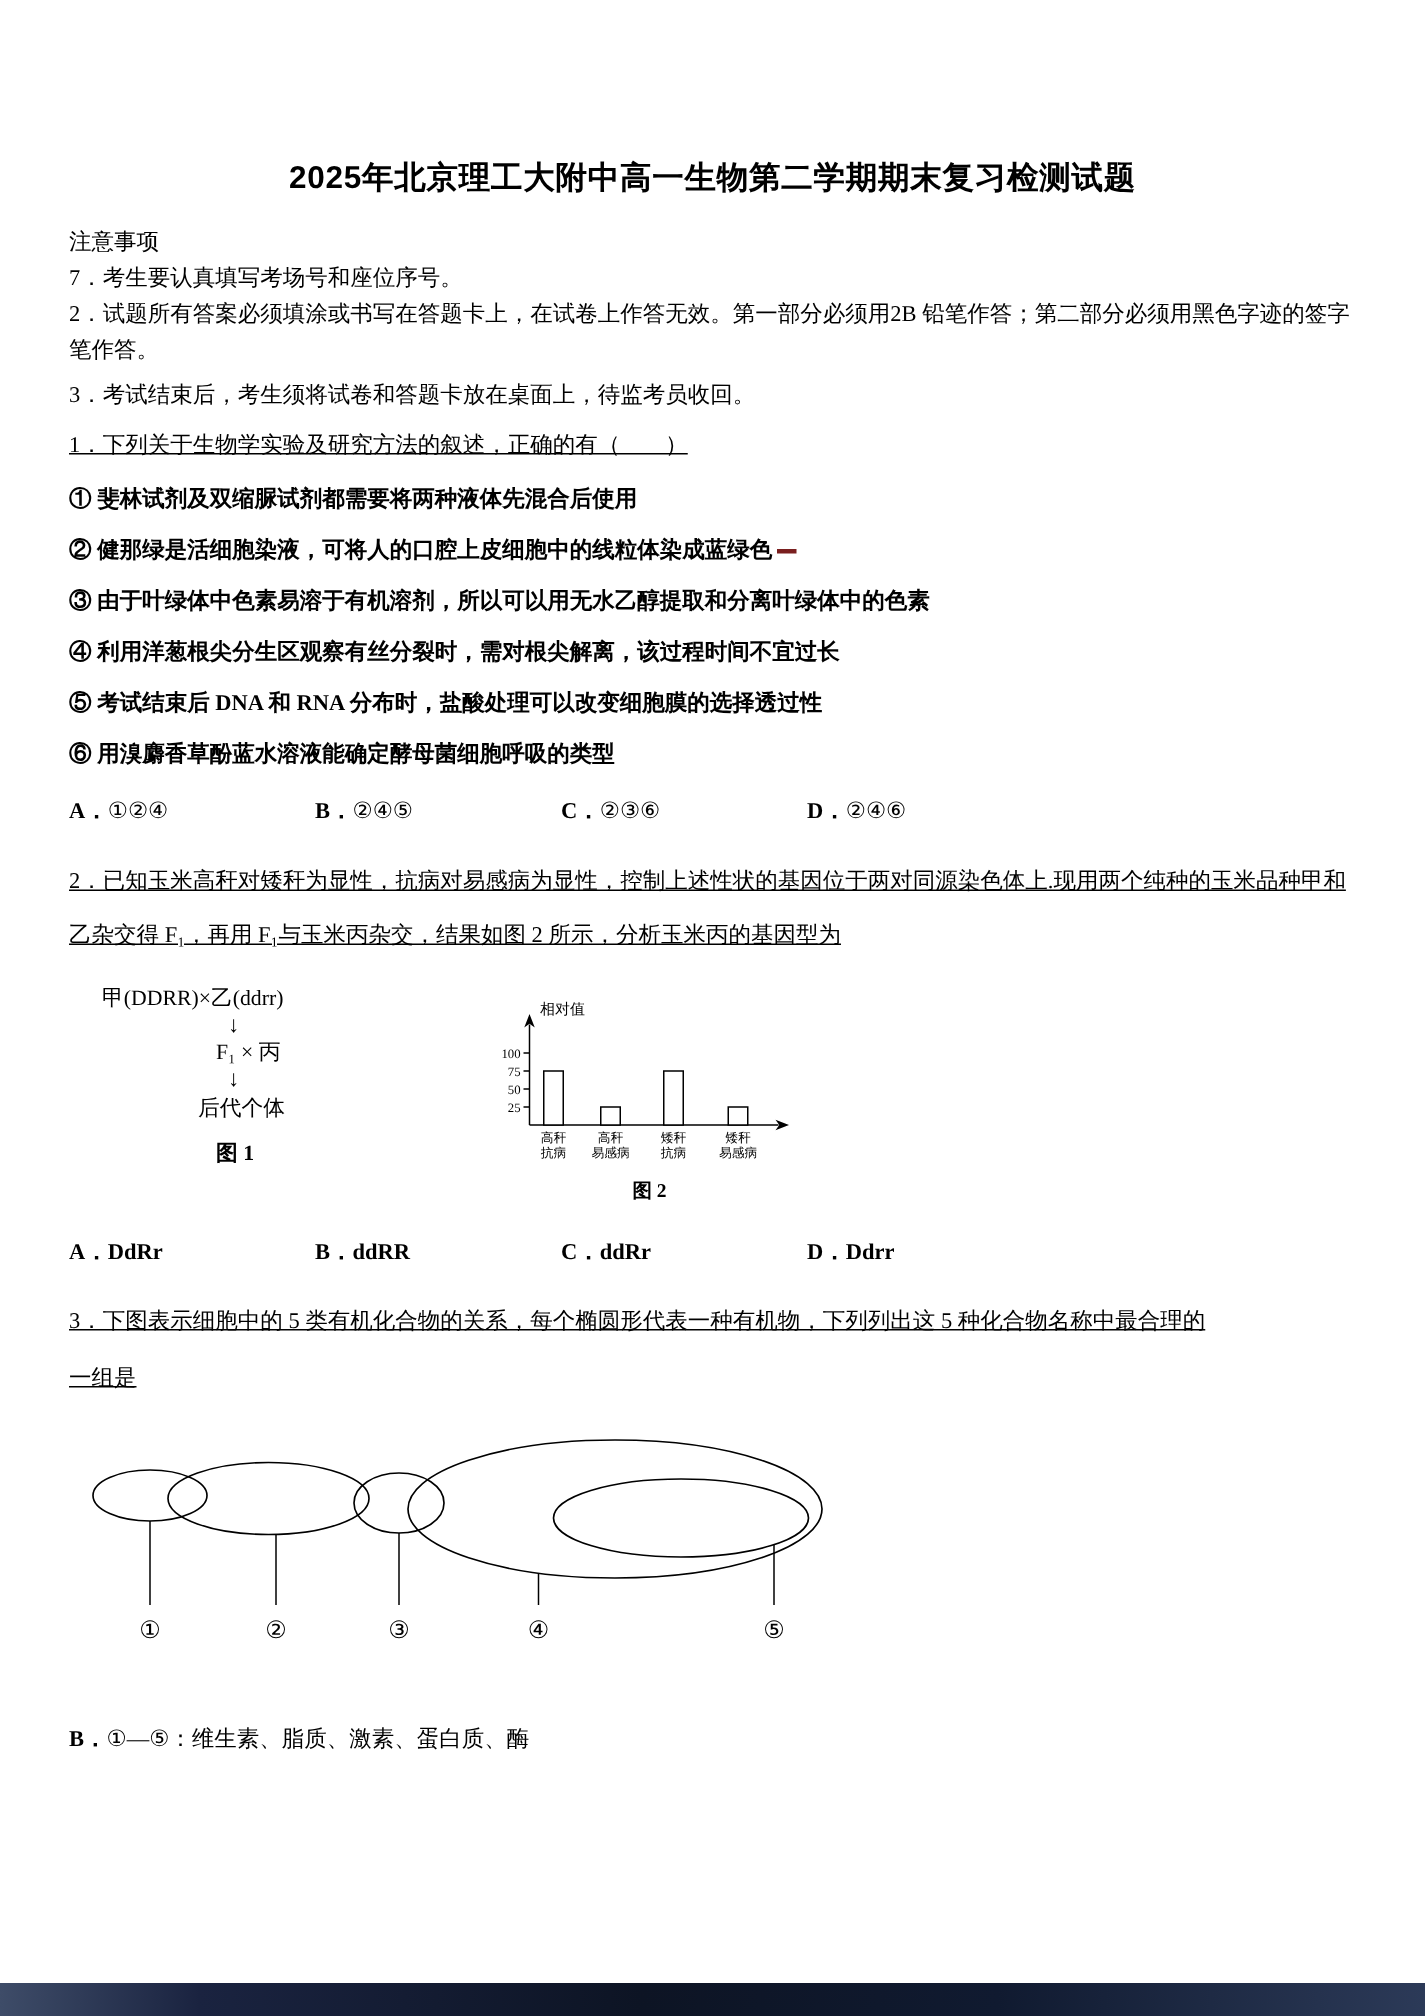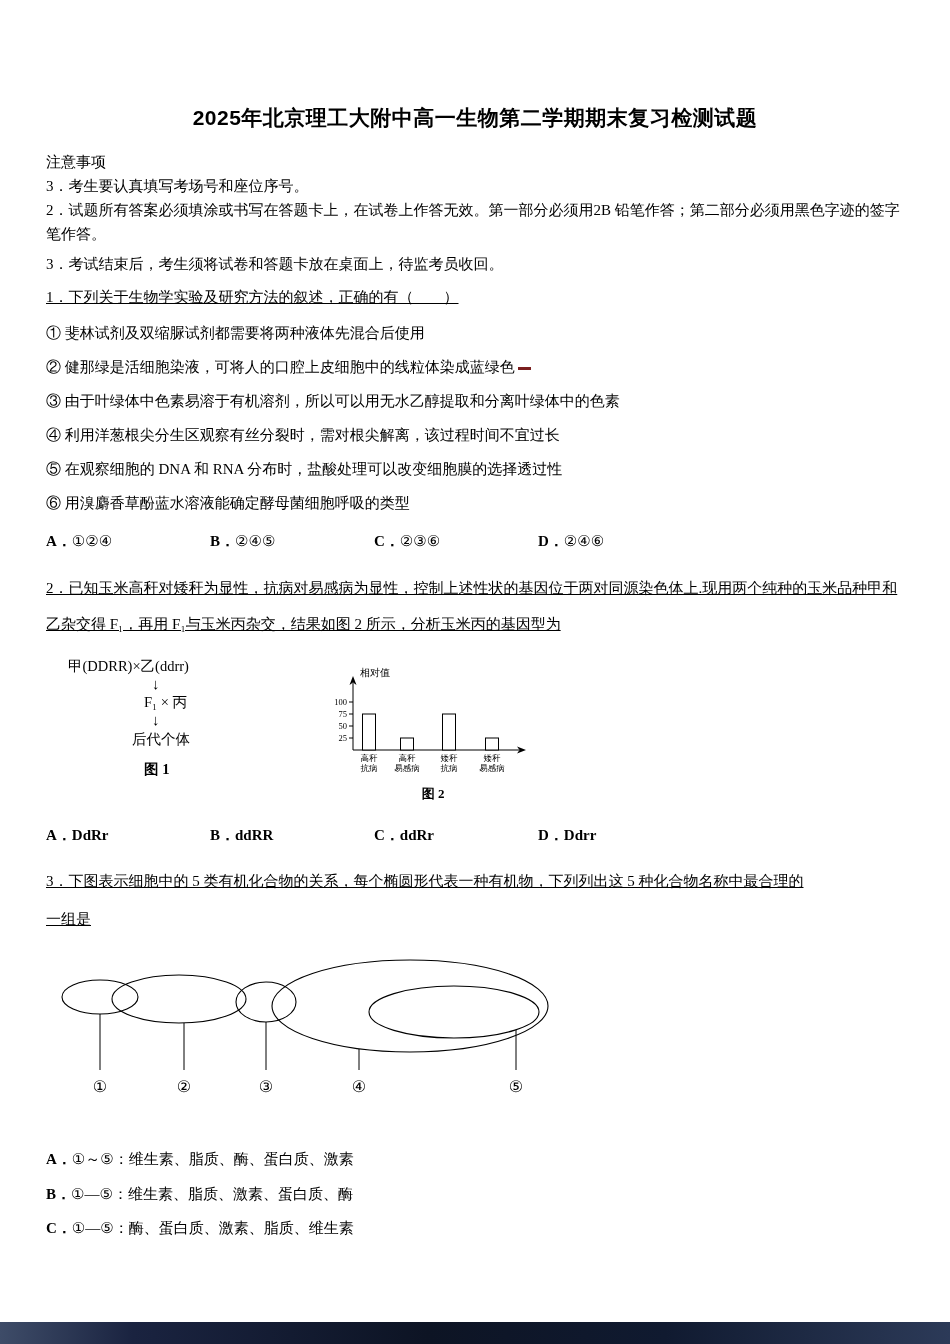--- a/index.html
+++ b/index.html
@@ -23,21 +23,21 @@
     font-weight: bold;
     font-size: 21px;
     letter-spacing: 0.5px;
   }
   .notice-heading { margin-top: 18px; line-height: 24px; }
   .notice-item { line-height: 24px; }
   .notice-item.third { margin-top: 6px; }
   .section-heading { margin-top: 24px; line-height: 26px; }
   .q-stem { margin-top: 8px; line-height: 26px; text-decoration: underline; }
   .q2-stem { margin-top: 16px; line-height: 36px; }
-  .statements { margin-top: 6px; }
+  .statements { margin-top: 6px; font-weight: bold; }
   .statement { line-height: 34px; position: relative; }
   .statement:nth-child(2)::after {
     content:""; display:inline-block; width:13px; height:3px;
     background:#7a1f1f; margin-left:3px; vertical-align:2px;
   }
   .options-row { margin-top: 8px; line-height: 26px; }
   .options-row .opt { display: inline-block; min-width: 164px; }
   .options-row .opt:last-child { min-width: 0; }
   .opt-label { font-weight: bold; }
   .bold-opts .opt-text { font-weight: bold; }
@@ -72,32 +72,32 @@
 </style>
 </head>
 <body>
 
 <div class="page">
   <div class="content">
 
     <div class="doc-title">2025年北京理工大附中高一生物第二学期期末复习检测试题</div>
 
     <div class="notice-heading">注意事项</div>
-    <div class="notice-item">3．考生要认真填写考场号和座位序号。</div>
+    <div class="notice-item">7．考生要认真填写考场号和座位序号。</div>
     <div class="notice-item">2．试题所有答案必须填涂或书写在答题卡上，在试卷上作答无效。第一部分必须用2B 铅笔作答；第二部分必须用黑色字迹的签字笔作答。</div>
     <div class="notice-item third">3．考试结束后，考生须将试卷和答题卡放在桌面上，待监考员收回。</div>
 
 
     <div class="q-stem">1．下列关于生物学实验及研究方法的叙述，正确的有（　　）</div>
     <div class="statements">
       <div class="statement">① 斐林试剂及双缩脲试剂都需要将两种液体先混合后使用</div>
       <div class="statement">② 健那绿是活细胞染液，可将人的口腔上皮细胞中的线粒体染成蓝绿色</div>
       <div class="statement">③ 由于叶绿体中色素易溶于有机溶剂，所以可以用无水乙醇提取和分离叶绿体中的色素</div>
       <div class="statement">④ 利用洋葱根尖分生区观察有丝分裂时，需对根尖解离，该过程时间不宜过长</div>
-      <div class="statement">⑤ 在观察细胞的 DNA 和 RNA 分布时，盐酸处理可以改变细胞膜的选择透过性</div>
+      <div class="statement">⑤ 考试结束后 DNA 和 RNA 分布时，盐酸处理可以改变细胞膜的选择透过性</div>
       <div class="statement">⑥ 用溴麝香草酚蓝水溶液能确定酵母菌细胞呼吸的类型</div>
     </div>
     <div class="options-row">
       <span class="opt"><span class="opt-label">A．</span><span class="opt-text">①②④</span></span><span class="opt"><span class="opt-label">B．</span><span class="opt-text">②④⑤</span></span><span class="opt"><span class="opt-label">C．</span><span class="opt-text">②③⑥</span></span><span class="opt"><span class="opt-label">D．</span><span class="opt-text">②④⑥</span></span>
     </div>
 
     <div class="q-stem q2-stem">2．已知玉米高秆对矮秆为显性，抗病对易感病为显性，控制上述性状的基因位于两对同源染色体上.现用两个纯种的玉米品种甲和乙杂交得 F₁，再用 F₁与玉米丙杂交，结果如图 2 所示，分析玉米丙的基因型为</div>
 
     <div class="figure-row">
       <div class="fig1">
@@ -172,21 +172,19 @@
 
         <text class="vlabel" x="46" y="140" text-anchor="middle">①</text>
         <text class="vlabel" x="130" y="140" text-anchor="middle">②</text>
         <text class="vlabel" x="212" y="140" text-anchor="middle">③</text>
         <text class="vlabel" x="305" y="140" text-anchor="middle">④</text>
         <text class="vlabel" x="462" y="140" text-anchor="middle">⑤</text>
       </svg>
     </div>
 
     <div class="q3-options">
-      <div class="q3-option"><span class="opt-label">A．</span><span class="opt-text">①～⑤：维生素、脂质、酶、蛋白质、激素</span></div>
       <div class="q3-option"><span class="opt-label">B．</span><span class="opt-text">①—⑤：维生素、脂质、激素、蛋白质、酶</span></div>
-      <div class="q3-option"><span class="opt-label">C．</span><span class="opt-text">①—⑤：酶、蛋白质、激素、脂质、维生素</span></div>
     </div>
 
   </div>
 
   <div class="footer-bar"></div>
 </div>
 
 </body></html>

